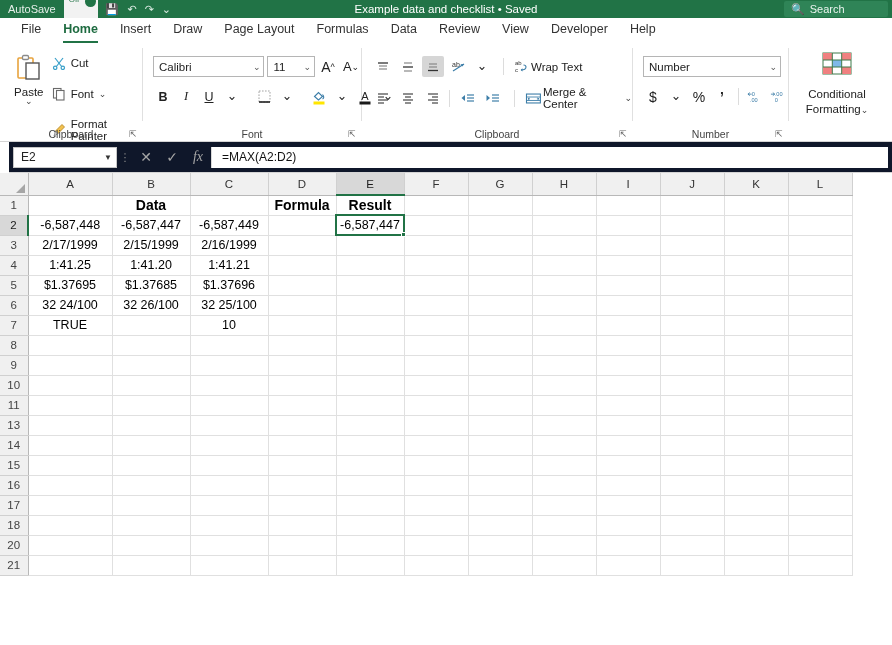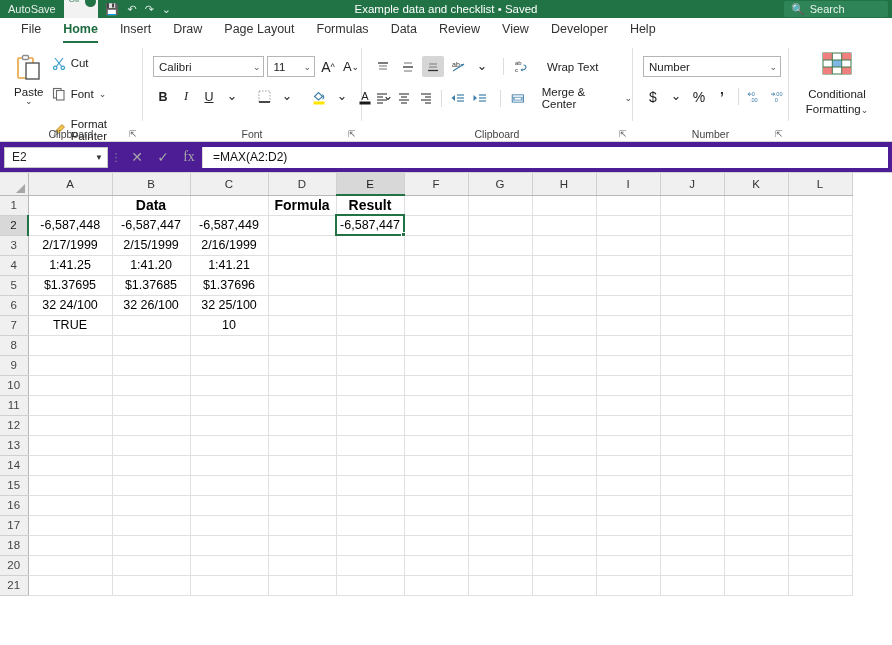--- a/index.html
+++ b/index.html
@@ -116,34 +116,34 @@
   }
   .vsep { width: 1px; height: 17px; background: #dcdcdc; margin: 0 3px; }
 
   
   .aligngrp { width: 270px; padding-left: 10px; }
   .algbtn {
     width: 22px; height: 21px; display: flex; align-items: center;
     justify-content: center; cursor: default;
   }
   .algbtn.sel { background: #d6d6d6; border-radius: 2px; }
-  .txtbtn { display: flex; align-items: center; gap: 17px; font-size: 11.5px; color: #222; cursor: default; padding-left: 4px;}
+  .txtbtn { display: flex; align-items: center; gap: 1px; font-size: 11.5px; color: #222; cursor: default; padding-left: 4px;}
 
   
   .numgrp { width: 155px; padding-left: 10px; }
   .num-combo { width: 138px; height: 21px; }
 
   
   .cfgrp { width: 96px; display: flex; flex-direction: column; align-items: center; padding-top: 6px; }
   .cf-lbl { font-size: 11.5px; color: #222; text-align: center; line-height: 15px; margin-top: 3px; white-space: nowrap; }
 
   
   .fbar {
-    height: 31px; background: #4c1d95; display: flex; align-items: center;
-    border-bottom: 1px solid #d4d4d4; padding: 0 4px;
+    height: 31px; background: #0f172a; display: flex; align-items: center;
+    border-bottom: 1px solid #d4d4d4; padding: 0 4px; margin-left: 9px;
   }
   .namebox {
     width: 104px; height: 21px; border: 1px solid #c7c7c7; background: #fff;
     display: flex; align-items: center; justify-content: space-between;
     padding: 0 4px 0 7px; font-size: 12px; color: #222;
   }
   .namebox .nb-caret { font-size: 8px; color: #333; }
   .fb-dots { width: 16px; text-align: center; font-size: 11px; color: #888; letter-spacing: 0; }
   .fb-icons { display: flex; align-items: center; gap: 0px; }
   .fb-ic { width: 26px; height: 22px; display: flex; align-items: center; justify-content: center; color: #a6a6a6; font-size: 14px; }
@@ -500,21 +500,21 @@
 
 <div class="fbar">
   <div class="namebox">
     <span>E2</span>
     <span class="nb-caret">▼</span>
   </div>
   <div class="fb-dots">⋮</div>
   <div class="fb-icons">
     <div class="fb-ic">✕</div>
     <div class="fb-ic">✓</div>
-    <div class="fb-ic" style="font-family:'Liberation Serif',serif">fx</div>
+    <div class="fb-ic" style="font-style:italic;font-family:'Liberation Serif',serif">fx</div>
   </div>
   <div class="fb-input">=MAX(A2:D2)</div>
 </div>
 
 <div class="gridwrap">
   <table class="sheet">
     <colgroup id="cg">
         <col style="width: 28px;">
         <col style="width: 84px;">
         <col style="width: 78px;">
@@ -706,35 +706,20 @@
           <td class="cell l"></td>
           <td class="cell l"></td>
           <td class="cell l"></td>
           <td class="cell l"></td>
           <td class="cell l"></td>
           <td class="cell l"></td>
           <td class="cell l"></td>
           <td class="cell l"></td>
         </tr>
         <tr>
-          <td class="rowhead">12</td>
-          <td class="cell l"></td>
-          <td class="cell l"></td>
-          <td class="cell l"></td>
-          <td class="cell l"></td>
-          <td class="cell l"></td>
-          <td class="cell l"></td>
-          <td class="cell l"></td>
-          <td class="cell l"></td>
-          <td class="cell l"></td>
-          <td class="cell l"></td>
-          <td class="cell l"></td>
-          <td class="cell l"></td>
-        </tr>
-        <tr>
           <td class="rowhead">13</td>
           <td class="cell l"></td>
           <td class="cell l"></td>
           <td class="cell l"></td>
           <td class="cell l"></td>
           <td class="cell l"></td>
           <td class="cell l"></td>
           <td class="cell l"></td>
           <td class="cell l"></td>
           <td class="cell l"></td>

